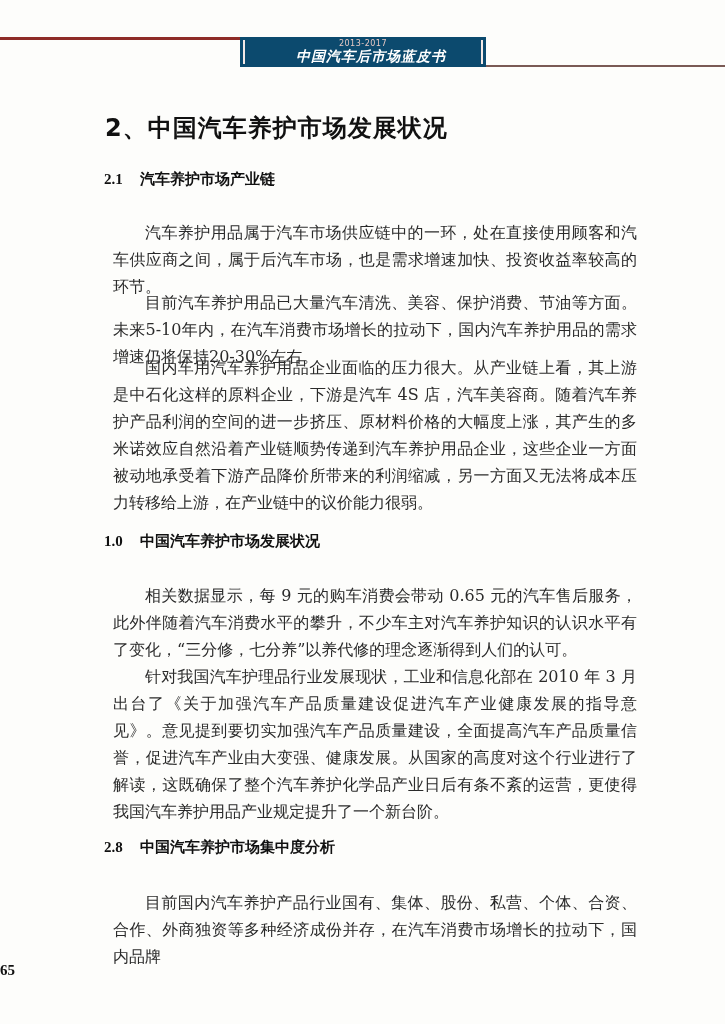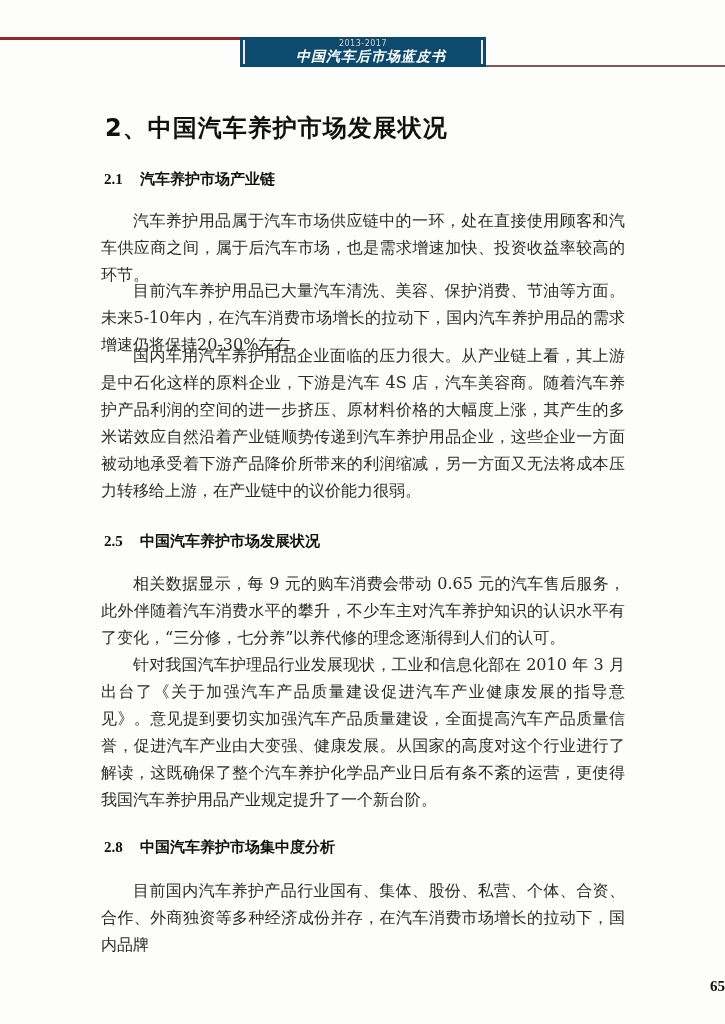--- a/index.html
+++ b/index.html
@@ -11,22 +11,22 @@
   .hdr-box { position: absolute; left: 240px; top: 37px; width: 246px; height: 30px; background: #0c4a6e; }
   .hdr-stripe { position: absolute; top: 3px; width: 2px; height: 24px; background: #f4e9e6; }
   .hdr-stripe.l { left: 3px; } .hdr-stripe.r { right: 3px; }
   .hdr-years { position: absolute; left: 0; right: 0; top: 2px; text-align: center; font-family: "DejaVu Sans", sans-serif; font-size: 8px; color: #e8c9c4; letter-spacing: 0.5px; }
   .hdr-title { position: absolute; left: 0; right: 0; top: 11px; text-align: center; font-family: "DejaVu Sans", sans-serif; font-size: 14px; font-weight: bold; font-style: italic; color: #fff; letter-spacing: 1px; padding-left: 16px; }
   .hdr-line-right { position: absolute; left: 486px; top: 65px; right: 0; height: 2px; background: #7a5a55; }
 
   .title { position: absolute; left: 97px; top: 104px; font-size: 24px; font-weight: bold; font-family: "DejaVu Sans", sans-serif; color: #111; letter-spacing: 1px; margin: 8px; }
   .sec { position: absolute; left: 97px; font-size: 15px; font-weight: bold; font-family: "DejaVu Sans", sans-serif; color: #111; margin: 7px; }
   .sec .num { display: inline-block; width: 36px; font-family: "Liberation Serif", serif; }
-  .para { position: absolute; left: 97px; width: 524px; margin: 4px; font-size: 16px; line-height: 27px; text-indent: 32px; text-align: justify; color: #2a2a2a; }
-  .pagenum { position: absolute; left: 0; right: 0; top: 962px; text-align: right; font-family: "Liberation Serif", serif; font-weight: bold; font-size: 15px; color: #111; margin-top: 16px; }
+  .para { position: absolute; left: 97px; width: 524px; margin: 16px; font-size: 16px; line-height: 27px; text-indent: 32px; text-align: justify; color: #2a2a2a; }
+  .pagenum { position: absolute; left: 0; right: 0; top: 962px; text-align: left; font-family: "Liberation Serif", serif; font-weight: bold; font-size: 15px; color: #111; }
 </style>
 </head>
 <body>
 
 <div>
   <div class="hdr-line-left"></div>
   <div class="hdr-box">
     <div class="hdr-stripe l"></div>
     <div class="hdr-stripe r"></div>
     <div class="hdr-years">2013-2017</div>
@@ -38,21 +38,21 @@
 <h1 class="title">2、中国汽车养护市场发展状况</h1>
 
 <h2 class="sec" style="top:163px">
   <span class="num">2.1</span><span>汽车养护市场产业链</span>
 </h2>
 <p class="para" style="top:203px">汽车养护用品属于汽车市场供应链中的一环，处在直接使用顾客和汽车供应商之间，属于后汽车市场，也是需求增速加快、投资收益率较高的环节。</p>
 <p class="para" style="top:273px">目前汽车养护用品已大量汽车清洗、美容、保护消费、节油等方面。未来5-10年内，在汽车消费市场增长的拉动下，国内汽车养护用品的需求增速仍将保持20-30%左右。</p>
 <p class="para" style="top:338px">国内车用汽车养护用品企业面临的压力很大。从产业链上看，其上游是中石化这样的原料企业，下游是汽车 4S 店，汽车美容商。随着汽车养护产品利润的空间的进一步挤压、原材料价格的大幅度上涨，其产生的多米诺效应自然沿着产业链顺势传递到汽车养护用品企业，这些企业一方面被动地承受着下游产品降价所带来的利润缩减，另一方面又无法将成本压力转移给上游，在产业链中的议价能力很弱。</p>
 
 <h2 class="sec" style="top:525px">
-  <span class="num">2.5</span><span>中国汽车养护市场发展状况</span>
+  <span class="num">1.0</span><span>中国汽车养护市场发展状况</span>
 </h2>
 <p class="para" style="top:566px">相关数据显示，每 9 元的购车消费会带动 0.65 元的汽车售后服务，此外伴随着汽车消费水平的攀升，不少车主对汽车养护知识的认识水平有了变化，“三分修，七分养”以养代修的理念逐渐得到人们的认可。</p>
 <p class="para" style="top:647px">针对我国汽车护理品行业发展现状，工业和信息化部在 2010 年 3 月出台了《关于加强汽车产品质量建设促进汽车产业健康发展的指导意见》。意见提到要切实加强汽车产品质量建设，全面提高汽车产品质量信誉，促进汽车产业由大变强、健康发展。从国家的高度对这个行业进行了解读，这既确保了整个汽车养护化学品产业日后有条不紊的运营，更使得我国汽车养护用品产业规定提升了一个新台阶。</p>
 
 <h2 class="sec" style="top:831px">
   <span class="num">2.8</span><span>中国汽车养护市场集中度分析</span>
 </h2>
 <p class="para" style="top:873px">目前国内汽车养护产品行业国有、集体、股份、私营、个体、合资、合作、外商独资等多种经济成份并存，在汽车消费市场增长的拉动下，国内品牌</p>
 
 <div class="pagenum">65</div>

